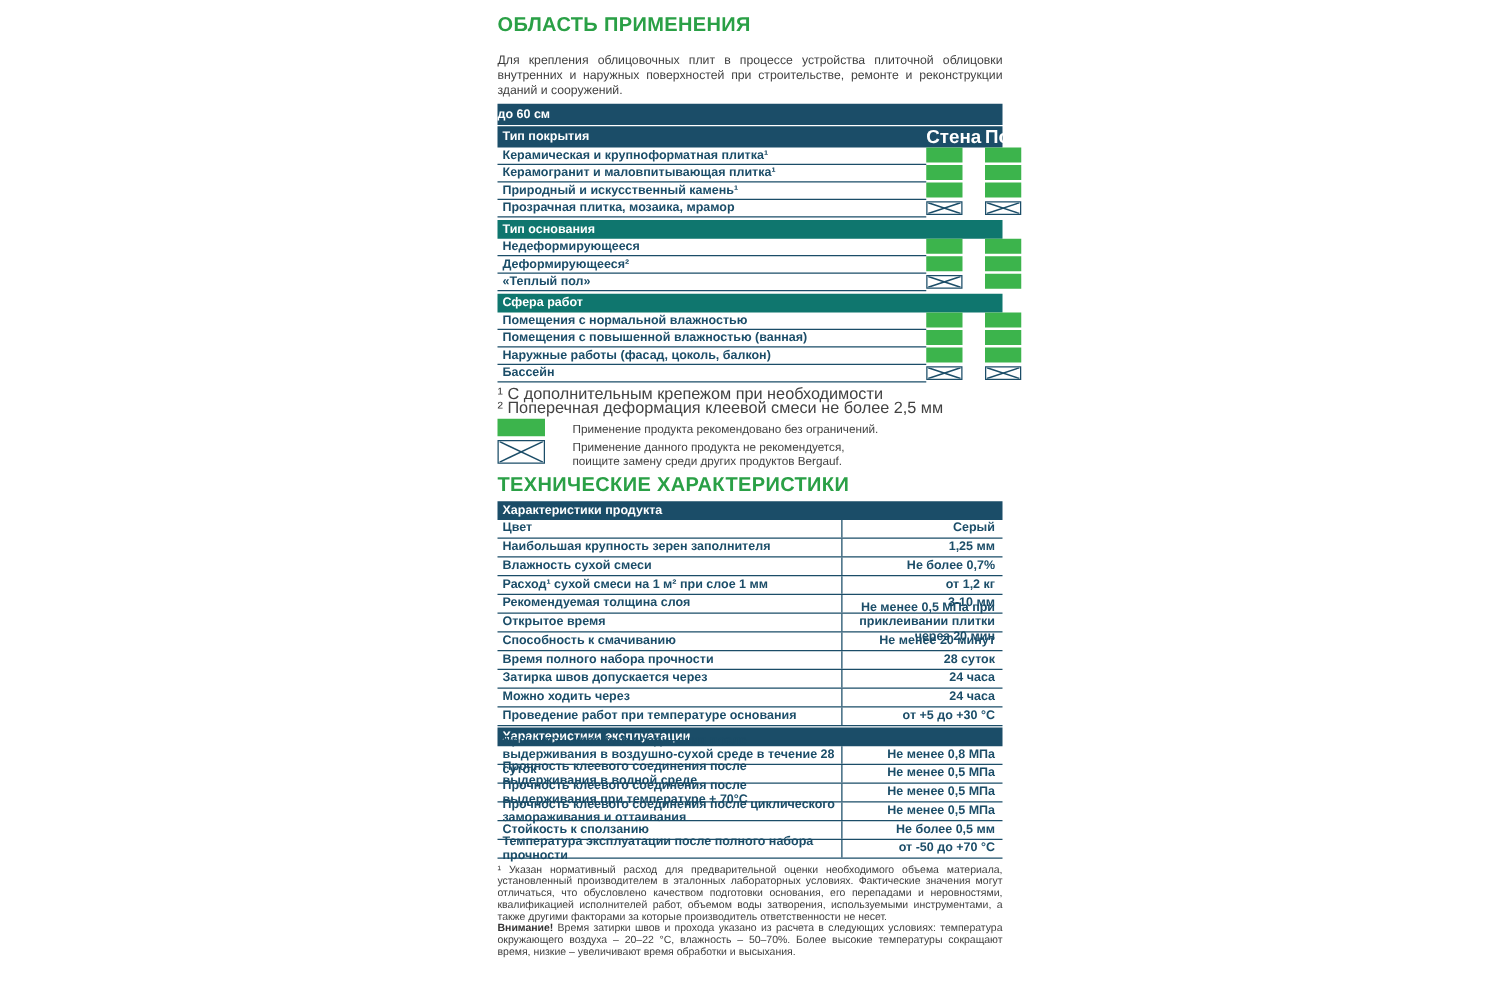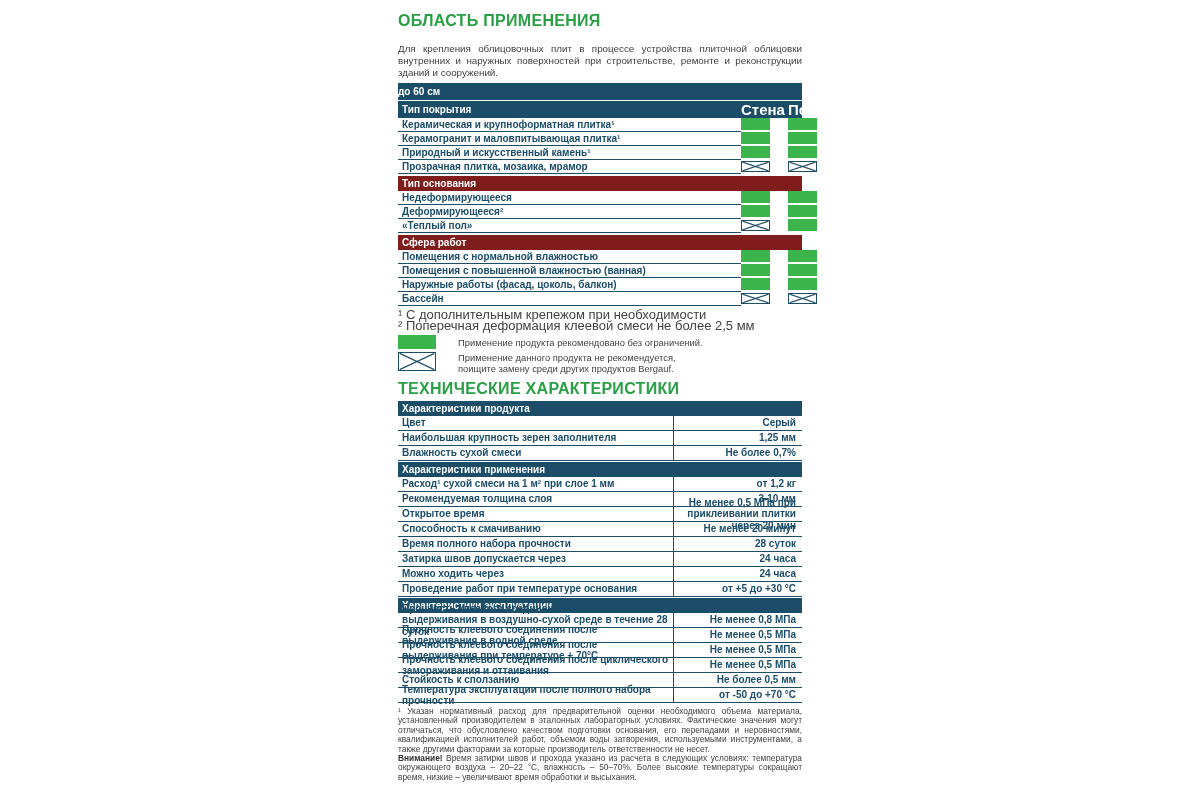--- a/index.html
+++ b/index.html
@@ -33,21 +33,21 @@
   .cross{display:none;position:absolute;left:0;top:0;width:100%;height:100%;}
   .cell-no .cross{display:block;}
   .cross line{stroke:#1b4d68;stroke-width:1.2;vector-effect:non-scaling-stroke;}
   .celltext{display:none;width:100%;text-align:center;align-self:center;font-size:15px;}
   
   .t-head{background:#1b4d68;color:#fff;height:17px;margin-bottom:1px;}
   .t-head .val{display:flex;align-items:center;padding-right:18px;}
   .t-subhead{background:#1b4d68;color:#fff;height:17px;}
   .t-subhead .cells{align-items:center;}
   .t-subhead .celltext{display:block;}
-  .t-section{background:#7f1d1d;color:#fff;height:15px;margin-top:2px;}
+  .t-section{background:#0f766e;color:#fff;height:15px;margin-top:2px;}
   .t-data{height:14px;}
   .t-data .lbl{border-bottom:1.4px solid #1b4d68;}
 
   
   .fnotes{margin-top:4px;color:#424242;font-size:13px;line-height:10.5px;}
 
   
   .legend{margin-top:4px;}
   .legend-row{display:flex;margin-bottom:3px;}
   .legend-icon{flex:0 0 38px;margin-right:22px;position:relative;box-sizing:border-box;}
@@ -332,24 +332,20 @@
       <div class="t2row t-data">
         <div class="t2lbl">Наибольшая крупность зерен заполнителя</div>
         <div class="t2val">1,25 мм</div>
       </div>
 
       <div class="t2row t-data">
         <div class="t2lbl">Влажность сухой смеси</div>
         <div class="t2val">Не более 0,7%</div>
       </div>
 
-      <div class="t2row t-section">
-        <div class="t2lbl">Характеристики применения</div>
-
-      </div>
 
       <div class="t2row t-data">
         <div class="t2lbl">Расход¹ сухой смеси на 1 м² при слое 1 мм</div>
         <div class="t2val">от 1,2 кг</div>
       </div>
 
       <div class="t2row t-data">
         <div class="t2lbl">Рекомендуемая толщина слоя</div>
         <div class="t2val">3-10 мм</div>
       </div>

